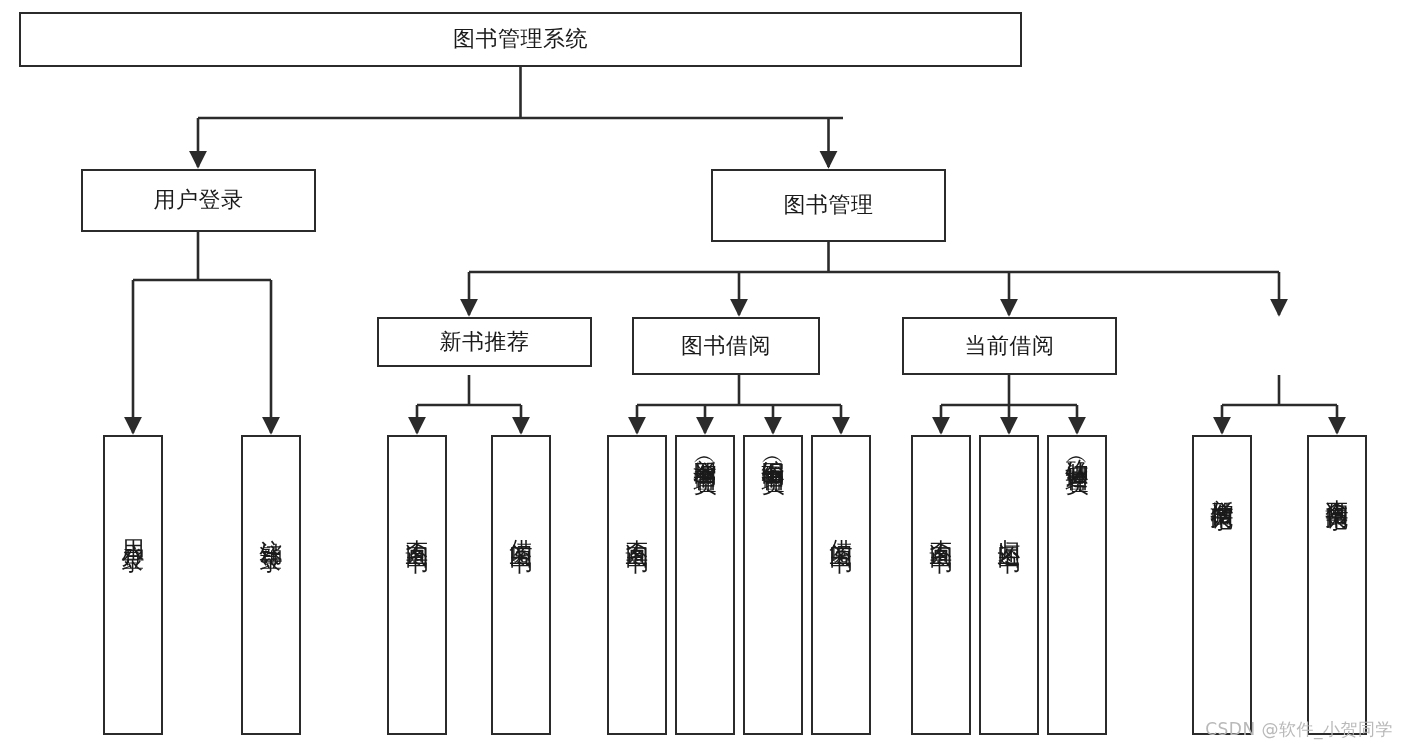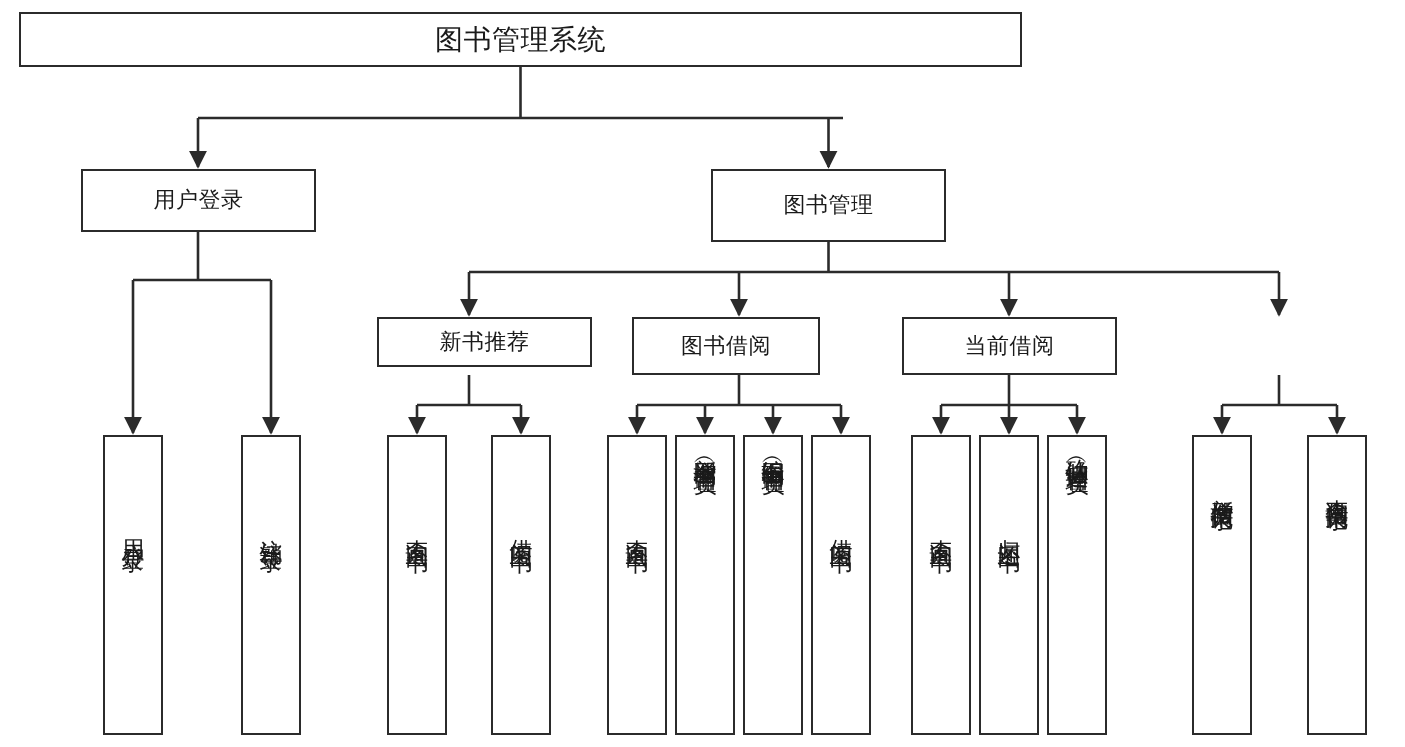--- a/index.html
+++ b/index.html
@@ -42,21 +42,21 @@
     text-align: center;
     letter-spacing: 0.5px;
     line-height: 1.12;
   }
   
   .node.horiz .node-label {
     font-size: 22px;
     writing-mode: horizontal-tb;
   }
   .node.root .node-label {
-    font-size: 28px;
+    font-size: 22px;
   }
   
   .node.vert {
     align-items: flex-start;
     justify-content: center;
     padding-top: 6px;
   }
   .node.vert .node-label {
     writing-mode: vertical-rl;
     text-orientation: upright;
@@ -195,13 +195,14 @@
     <span class="node-label">确认归还（管理员）</span>
   </div>
 
   <div class="node vert tall-text" style="left:1192px; top:435px; width:60px; height:300px; padding-top:44px;">
     <span class="node-label">新增借阅记录</span>
   </div>
   <div class="node vert tall-text" style="left:1307px; top:435px; width:60px; height:300px; padding-top:44px;">
     <span class="node-label">查询借阅记录</span>
   </div>
 
+  <div class="watermark">CSDN @软件_小贺同学</div>
 </div>
 
 </body></html>

